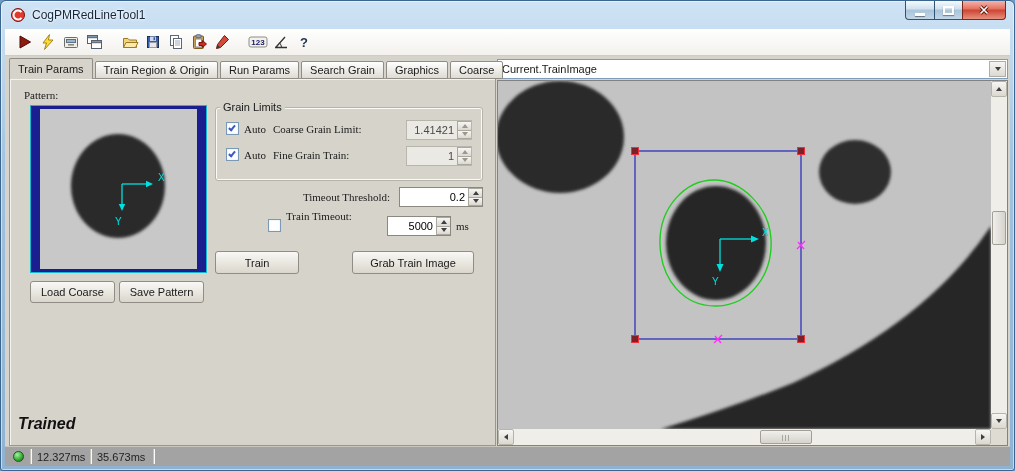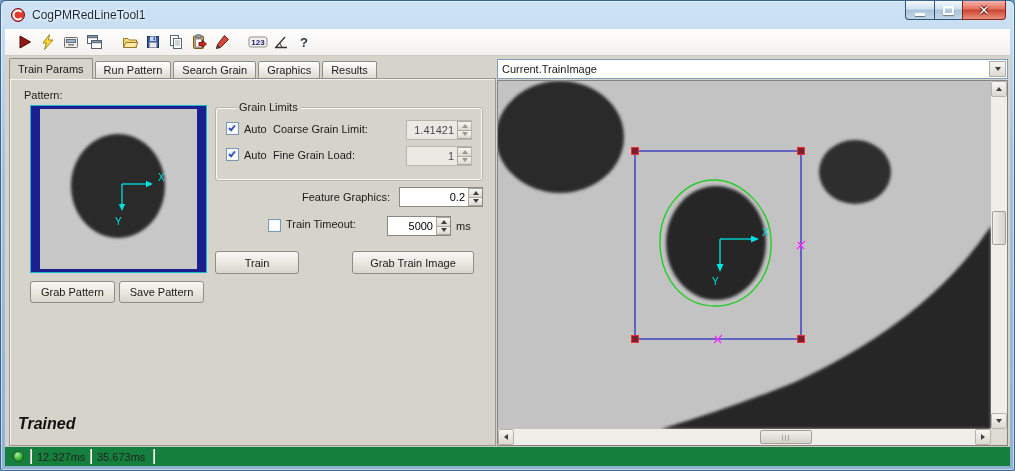--- a/index.html
+++ b/index.html
@@ -46,32 +46,32 @@
     align-items:flex-end; z-index:4; }
   .tab { position:relative; margin-right:2px; padding:0 8px; height:18px; line-height:17px;
     border:1px solid #8f8d85; border-radius:2px 2px 0 0;
     background:linear-gradient(#ffffff,#dedbd3); white-space:nowrap; cursor:default; }
   .tab.active { height:21px; line-height:21px; background:#d6d3cb; border-bottom:none; z-index:5; }
 
   
   .tab-page { position:absolute; left:4px; top:49px; width:487px; height:368px;
     border:1px solid #9a978e; background:#d6d3cb; box-shadow:inset 1px 1px 0 #f4f3ef; z-index:1; }
 
-  .lbl { position:absolute; white-space:nowrap; }
+  .lbl { position:absolute; white-space:nowrap;font-family:Liberation Serif, serif; }
 
   .pattern-box { position:absolute; left:20px; top:26px; width:177px; height:168px;
     border:1px solid #17b9d1; background:#1a1e8e; }
 
   .btn { position:absolute; border:1px solid #8f8d85; border-radius:3px;
     background:linear-gradient(#f9f8f6,#e7e4dc 60%,#dad6cd); font-size:11px;
     display:flex; align-items:center; justify-content:center; cursor:default; }
 
   .groupbox { position:absolute; left:205px; top:28px; width:268px; height:74px;
     border:1px solid #b6b3aa; border-radius:3px; box-shadow:inset 0 0 0 1px #fbfaf7; }
-  .gb-title { position:absolute; left:20px; top:-7px; padding:0 3px; background:#d6d3cb; }
+  .gb-title { position:absolute; left:4px; top:-7px; padding:0 3px; background:#d6d3cb; }
 
   .checkbox { position:absolute; width:13px; height:13px; background:#fff;
     border:1px solid #7b99b5; box-shadow:inset 0 0 2px #cfe3f2; }
   .checkmark { position:absolute; left:3px; top:1px; width:4px; height:7px;
     border:solid #3a57c4; border-width:0 2px 2px 0; transform:rotate(40deg); }
 
   .field { position:absolute; height:20px; border:1px solid #8a887f; background:#fff; }
   .field input { position:absolute; left:0; top:0; width:calc(100% - 14px); height:100%;
     border:none; outline:none; background:transparent; font:11px "Liberation Sans",sans-serif;
     text-align:right; padding-right:3px; color:#000; }
@@ -115,21 +115,21 @@
   .sbtn { position:absolute; width:16px; height:16px; border:1px solid #b7b4ab; border-radius:2px;
     background:linear-gradient(#f7f6f3,#dbd8d0); display:flex; align-items:center; justify-content:center; }
   .vthumb { position:absolute; left:1px; width:14px; top:130px; height:34px;
     border:1px solid #a29f96; border-radius:2px; background:linear-gradient(90deg,#f0efeb,#d6d3cb); }
   .hthumb { position:absolute; top:1px; height:14px; left:262px; width:52px;
     border:1px solid #a29f96; border-radius:2px; background:linear-gradient(#f0efeb,#d6d3cb); }
   .hthumb .grip { position:absolute; left:50%; top:4px; width:9px; height:6px; margin-left:-4px;
     background:repeating-linear-gradient(90deg,#a9a69d 0 1px,transparent 1px 3px); }
 
   
-  .statusbar { position:absolute; left:0; right:0; bottom:0; height:20px; background:#15803d;
+  .statusbar { position:absolute; left:0; right:0; bottom:0; height:20px; background:#a3a3a3;
     border-top:1px solid #c9c6be; }
   .led { position:absolute; left:8px; top:4px; width:11px; height:11px; border-radius:50%;
     border:1px solid #2c4a2c;
     background:radial-gradient(circle at 35% 30%, #a8f0a0, #2fae2f 60%, #156a15); }
   .sb-text { position:absolute; top:4px; white-space:nowrap; color:#222; }
   .sb-sep { position:absolute; top:2px; bottom:2px; width:1px; background:#c5c2ba;
     box-shadow:1px 0 0 #fbfaf7; }
 </style>
 </head>
 <body>
@@ -237,24 +237,25 @@
       </button>
       <button class="tbtn">
         <svg width="18" height="18">
           <text x="9" y="13.5" text-anchor="middle" font-size="13" font-weight="bold" fill="#23364e">?</text>
         </svg>
       </button>
     </div>
 
     <div class="tab-strip">
       <div class="tab active">Train Params</div>
-      <div class="tab">Run Pattern</div>
+      <div class="tab">Train Region &amp; Origin</div>
+      <div class="tab">Run Params</div>
       <div class="tab">Search Grain</div>
       <div class="tab">Graphics</div>
-      <div class="tab">Results</div>
+      <div class="tab">Coarse</div>
     </div>
 
     <div class="tab-page">
 
       <span class="lbl" style="left:14px; top:10px;">Pattern:</span>
 
       <div class="pattern-box">
         <svg width="175" height="166" viewBox="0 0 175 166">
           <defs>
               <filter id="pblur">
@@ -271,21 +272,21 @@
             <polygon points="115,74.8 122,78 115,81.2" fill="#00e0e0"></polygon>
             <line x1="91" y1="78" x2="91" y2="98" stroke="#00e0e0" stroke-width="1.3"></line>
             <polygon points="87.8,98 91,105 94.2,98" fill="#00e0e0"></polygon>
             <text x="127" y="75" font-size="10" fill="#00e0e0">X</text>
             <text x="84" y="119" font-size="10" fill="#00e0e0">Y</text>
           </g>
         </svg>
       </div>
 
       <div class="btn" style="left:20px; top:202px; width:85px; height:22px;">
-          <span>Grab Pattern</span>
+          <span>Load Coarse</span>
         </div>
       <div class="btn" style="left:109px; top:202px; width:85px; height:22px;">
           <span>Save Pattern</span>
         </div>
 
       <div class="groupbox">
         <span class="gb-title">Grain Limits</span>
 
         <span class="checkbox" style="left:10px; top:14px;">
             <i class="checkmark"></i>
@@ -301,49 +302,49 @@
             <span class="spin-btn">
                 <i class="tri-down"></i>
               </span>
           </span>
         </div>
 
         <span class="checkbox" style="left:10px; top:40px;">
             <i class="checkmark"></i>
           </span>
         <span class="lbl" style="left:28px; top:41px;">Auto</span>
-        <span class="lbl" style="left:57px; top:41px;">Fine Grain Load:</span>
+        <span class="lbl" style="left:57px; top:41px;">Fine Grain Train:</span>
         <div class="field disabled" style="left:190px; top:38px; width:66px;">
           <input disabled="" value="1" style="">
           <span class="spin">
             <span class="spin-btn">
                 <i class="tri-up"></i>
               </span>
             <span class="spin-btn">
                 <i class="tri-down"></i>
               </span>
           </span>
         </div>
       </div>
 
-      <span class="lbl" style="left:60px; top:112px; width:320px; text-align:right;">Feature Graphics:</span>
+      <span class="lbl" style="left:60px; top:112px; width:320px; text-align:right;">Timeout Threshold:</span>
       <div class="field" style="left:389px; top:108px; width:84px;">
         <input value="0.2" style="">
         <span class="spin">
           <span class="spin-btn">
               <i class="tri-up"></i>
             </span>
           <span class="spin-btn">
               <i class="tri-down"></i>
             </span>
         </span>
       </div>
 
       <span class="checkbox" style="left:258px; top:140px;"></span>
-      <span class="lbl" style="left:276px; top:139px;">Train Timeout:</span>
+      <span class="lbl" style="left:276px; top:131px;">Train Timeout:</span>
       <div class="field" style="left:377px; top:137px; width:64px;">
         <input value="5000" style="">
         <span class="spin">
           <span class="spin-btn">
               <i class="tri-up"></i>
             </span>
           <span class="spin-btn">
               <i class="tri-down"></i>
             </span>
         </span>

